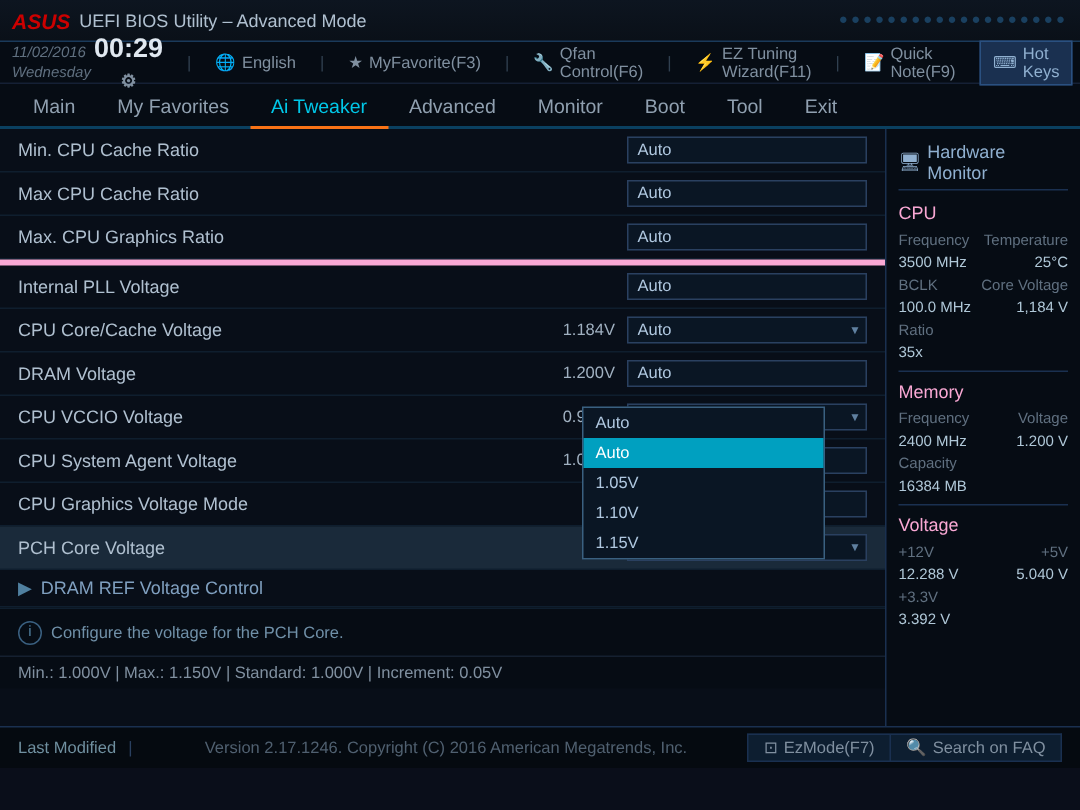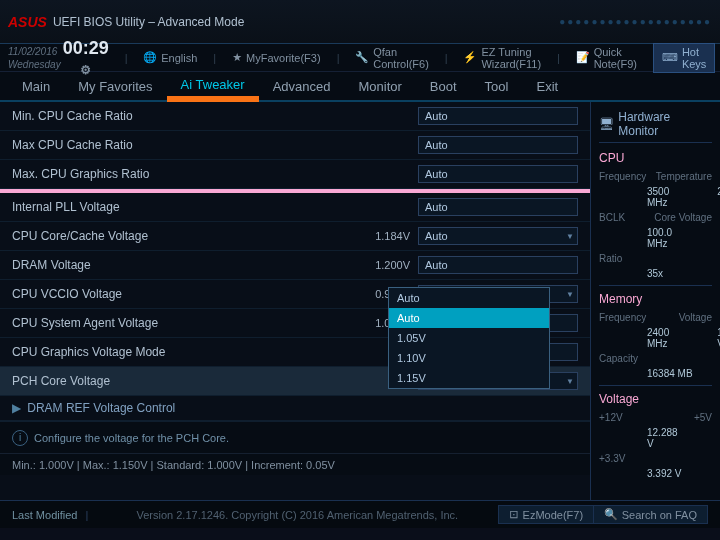--- a/index.html
+++ b/index.html
@@ -13,21 +13,21 @@
       overflow: hidden;
     }
 
     
     .top-banner {
       background: linear-gradient(180deg, #0d1520 0%, #0a1018 100%);
       border-bottom: 1px solid #1a3a5a;
       padding: 0 8px;
       display: flex;
       align-items: center;
-      height: 44px;
+      height: 28px;
       justify-content: flex-end;
     }
     .asus-logo {
       color: #cc0000;
       font-weight: bold;
       font-size: 14px;
       margin-right: 6px;
       font-style: italic;
     }
     .bios-title {
@@ -98,21 +98,21 @@
       display: flex;
       align-items: center;
       color: #90a0b0;
       font-size: 13px;
       cursor: pointer;
       border-bottom: 2px solid transparent;
       margin-bottom: -2px;
     }
     .nav-tab.active {
       color: #00c8e8;
-      border-bottom: 6px solid #f97316;
+      border-bottom: 2px solid #f97316;
     }
 
     
     .main-content {
       display: flex;
       height: calc(540px - 28px - 28px - 30px - 28px - 28px);
     }
 
     
     .left-panel {
@@ -282,21 +282,20 @@
       justify-content: space-between;
       margin-bottom: 4px;
     }
     .hw-label {
       color: #607080;
       font-size: 10px;
     }
     .hw-value {
       color: #b0c8d8;
       font-size: 10px;
-      margin-left: 48px;
     }
     .hw-divider {
       border: none;
       border-top: 1px solid #1a3050;
       margin: 6px 0;
     }
 
     
     .status-bar {
       background: #050a10;

